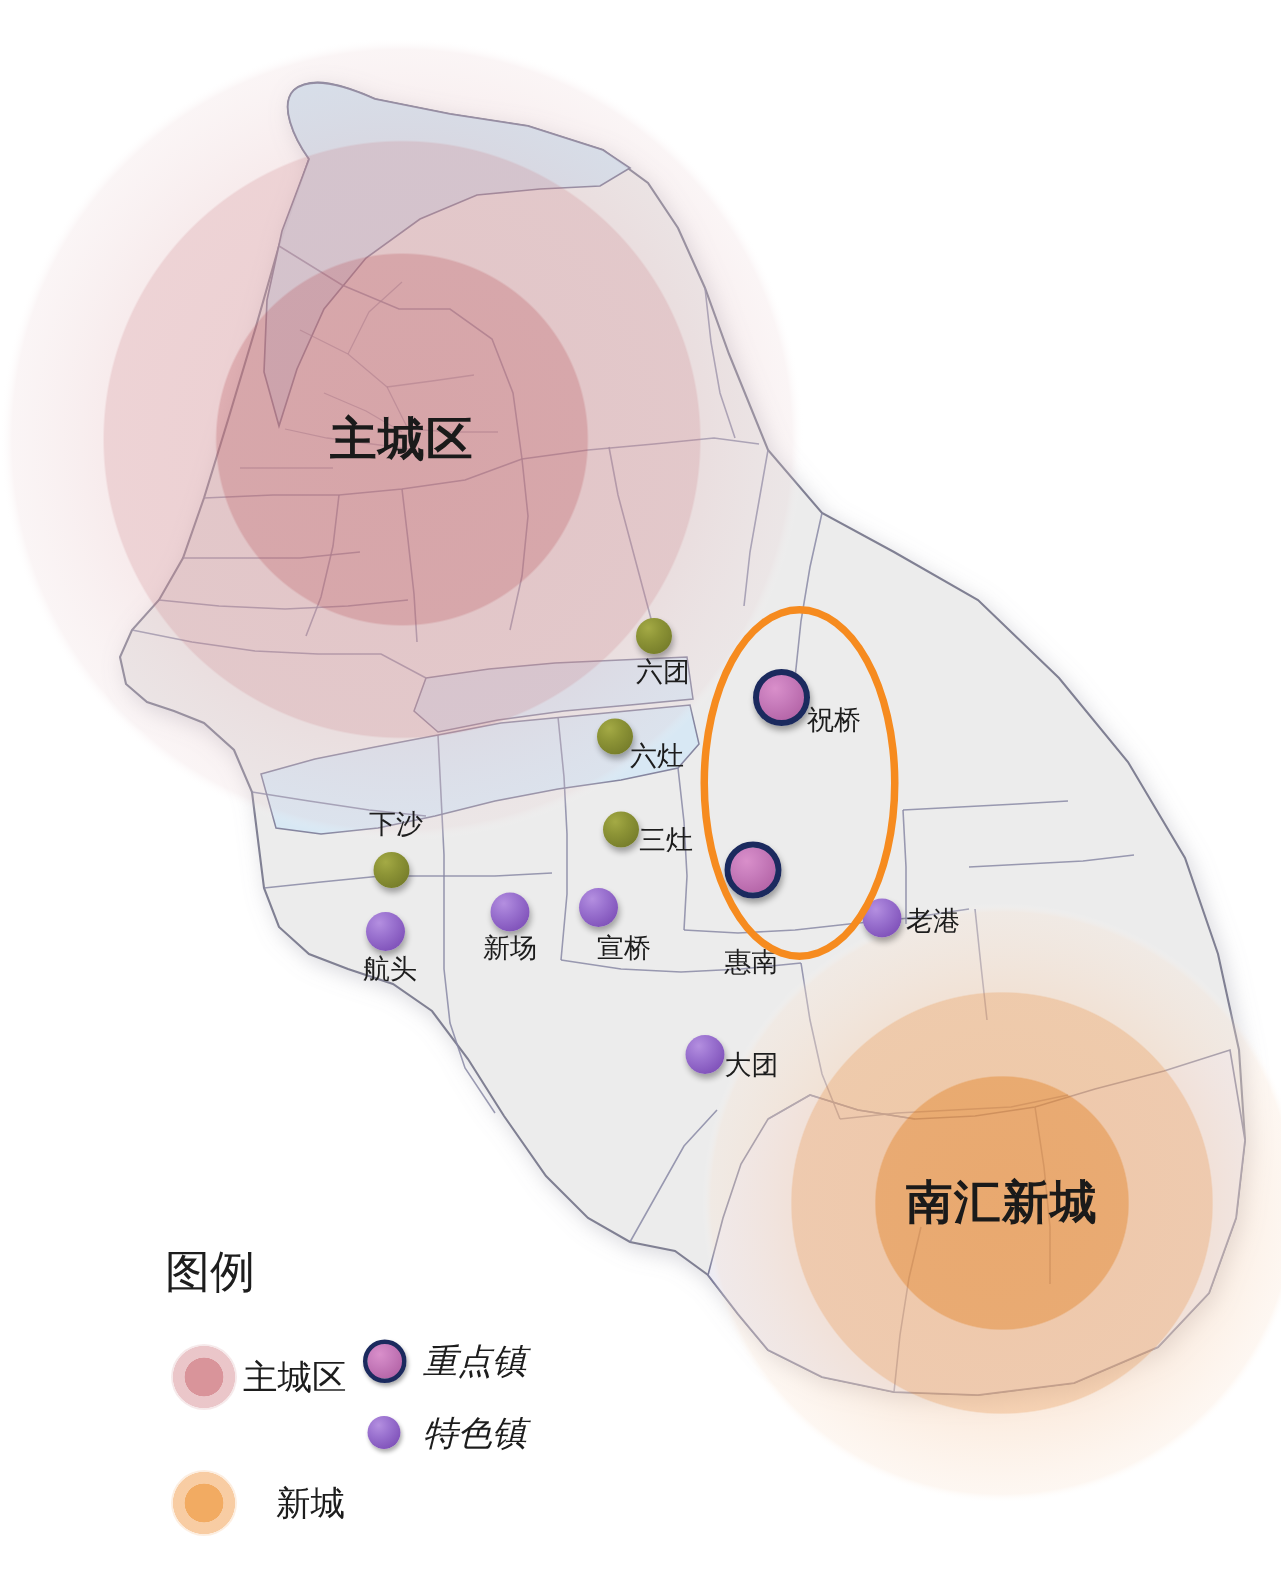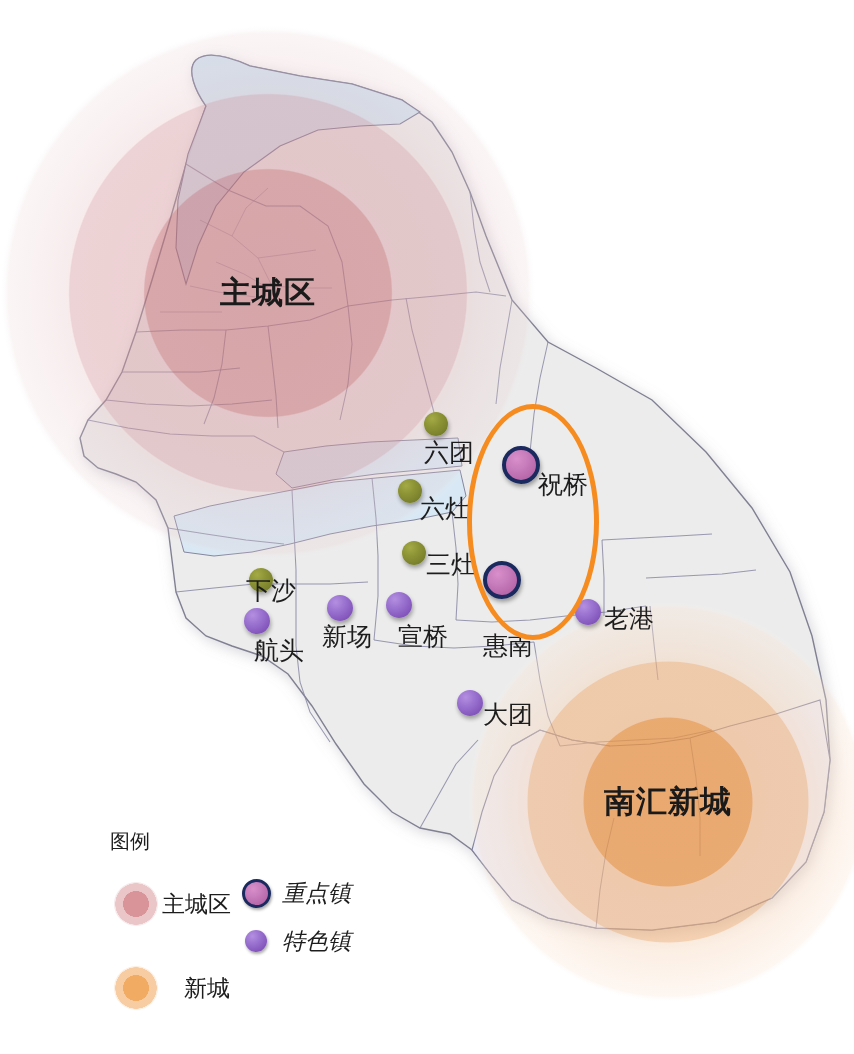--- a/index.html
+++ b/index.html
@@ -48,21 +48,21 @@
   .m-nontown {       
     width: 24px; height: 24px;
     background:
       radial-gradient(circle at 34% 28%, #a4aa45 0%, #8d9436 36%, #79802c 74%, #6c7327 100%);
     box-shadow: 1px 3px 4px rgba(0,0,0,0.33);
   }
 
   .town-label {
     position: absolute;
     font-family: "DejaVu Sans", "Liberation Sans", sans-serif;
-    font-size: 25px;
+    font-size: 18px;
     color: #1d1d1d;
     white-space: nowrap;
     letter-spacing: 0px;
   }
 
   .area-label {
     position: absolute;
     font-family: "DejaVu Sans", "Liberation Sans", sans-serif;
     font-size: 31px;
     font-weight: bold;
@@ -82,21 +82,21 @@
     background: transparent;
   }
 
   
   #legend {
     position: absolute;
     left: 110px; top: 828px;
     width: 300px;
   }
   #legend-title {
-    font-size: 20px;
+    font-size: 30px;
     color: #1d1d1d;
     margin-bottom: 14px;
     font-family: "DejaVu Sans", "Liberation Sans", sans-serif;
   }
   .legend-cols { display: flex; }
   .legend-col-left { width: 120px; padding-top: 2px; }
   .legend-col-right { width: 180px; font-style: italic; }
 
   .lg-row {
     display: flex;
@@ -290,24 +290,24 @@
   <div class="marker m-nontown" style="left:436px; top:424px;"></div>
   <div class="town-label" style="left:424px; top:436px;">六团</div>
 
   <div class="marker m-nontown" style="left:410px; top:491px;"></div>
   <div class="town-label" style="left:420px; top:492px;">六灶</div>
 
   <div class="marker m-nontown" style="left:414px; top:553px;"></div>
   <div class="town-label" style="left:426px; top:548px;font-family:Liberation Serif, serif;">三灶</div>
 
   <div class="marker m-nontown" style="left:261px; top:580px;"></div>
-  <div class="town-label" style="left:246px; top:537px;margin-top:37px;">下沙</div>
+  <div class="town-label" style="left:246px; top:537px;">下沙</div>
 
   <div class="marker m-feature" style="left:257px; top:621px;"></div>
-  <div class="town-label" style="left:254px; top:634px;">航头</div>
+  <div class="town-label" style="left:242px; top:634px;">航头</div>
 
   <div class="marker m-feature" style="left:340px; top:608px;"></div>
   <div class="town-label" style="left:322px; top:620px;">新场</div>
 
   <div class="marker m-feature" style="left:399px; top:605px;"></div>
   <div class="town-label" style="left:398px; top:620px;">宣桥</div>
 
   <div class="marker m-feature" style="left:588px; top:612px;"></div>
   <div class="town-label" style="left:604px; top:602px;">老港</div>
 

